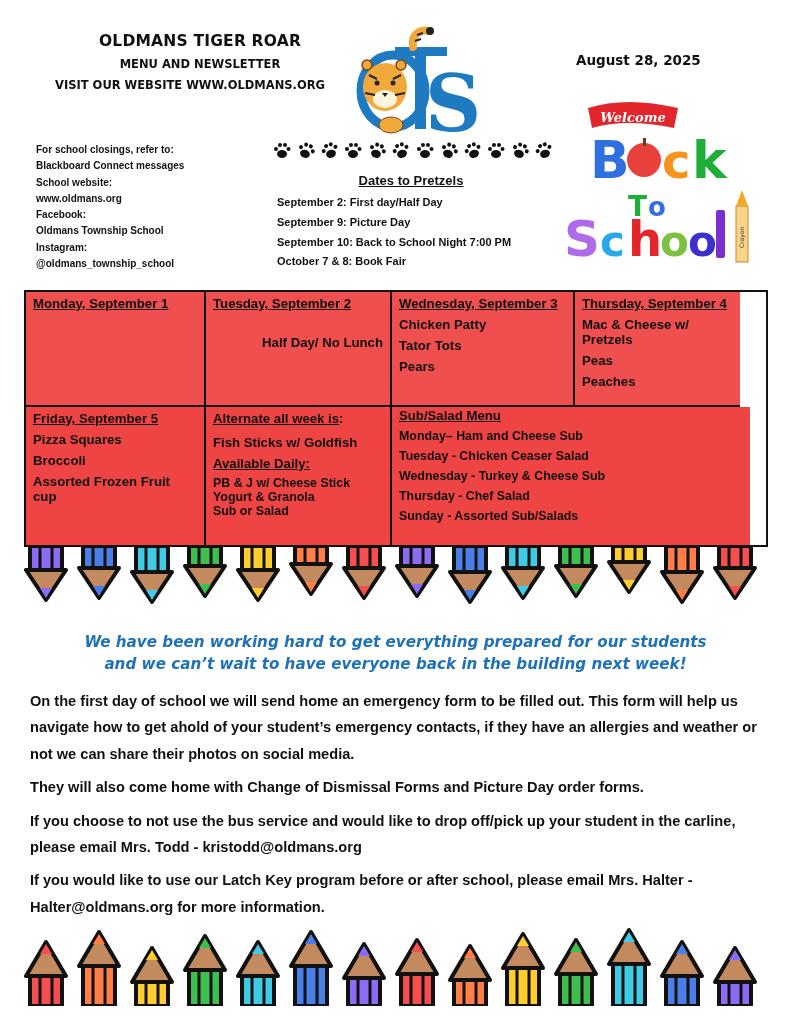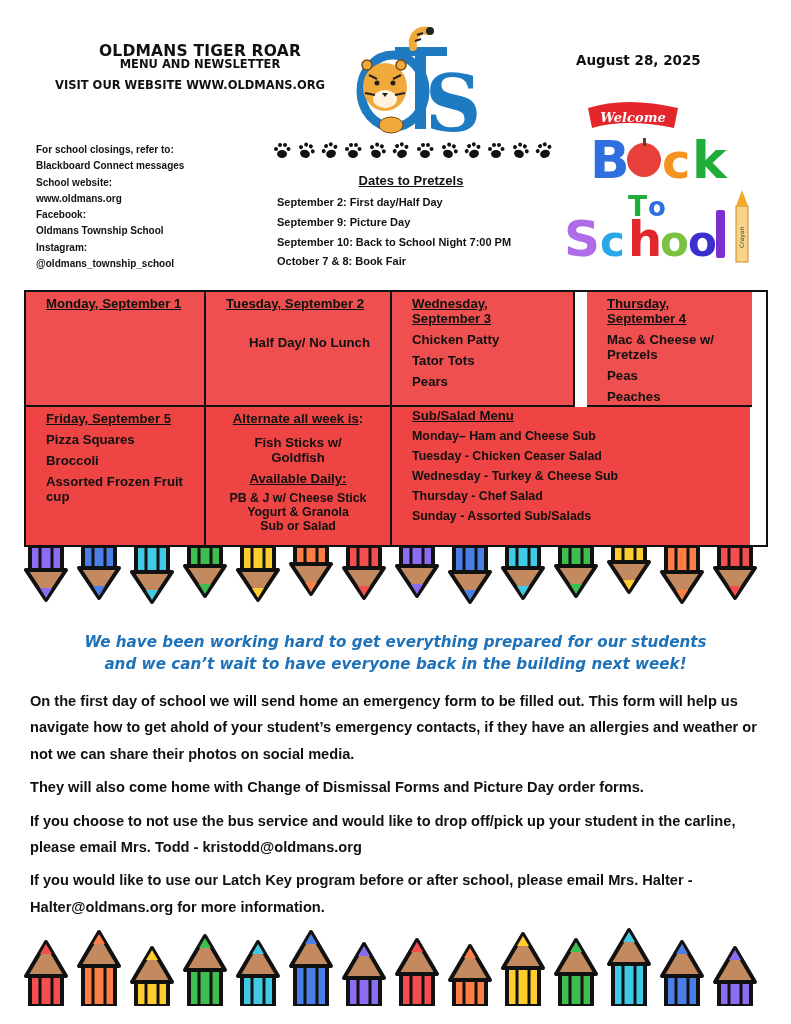--- a/index.html
+++ b/index.html
@@ -2,21 +2,21 @@
 <html><head>
 <meta charset="utf-8">
 <style>
   * { box-sizing: border-box; margin: 0; padding: 0; }
   html, body { width: 791px; height: 1024px; background: #ffffff; overflow: hidden; }
   body { position: relative; font-family: "DejaVu Sans", sans-serif; color: #111; }
 
   .abs { position: absolute; }
 
   
-  .title { left: 0; width: 400px; top: 42px; text-align: center; font-size: 15.5px; font-weight: bold; letter-spacing: 0.2px; }
+  .title { left: 0; width: 400px; top: 32px; text-align: center; font-size: 15.5px; font-weight: bold; letter-spacing: 0.2px; }
   .subtitle { left: 0; width: 400px; top: 57px; text-align: center; font-size: 11.5px; font-weight: bold; }
   .website { left: 0; width: 380px; top: 78px; text-align: center; font-size: 11.5px; font-weight: bold; }
   .date { left: 576px; top: 52px; font-size: 13.5px; font-weight: bold; }
 
   .contact { left: 36px; top: 142px; font-family: "Liberation Sans", sans-serif; font-weight: bold; font-size: 10px; line-height: 16.3px; }
 
   
   .logo { left: 355px; top: 25px; width: 130px; height: 112px; }
 
   
@@ -24,21 +24,21 @@
   .paw { width: 20px; height: 20px; }
 
   .dates-title { left: 262px; width: 298px; top: 173px; text-align: center; font-family: "Liberation Sans", sans-serif; font-weight: bold; font-size: 13px; text-decoration: underline; }
   .dates-list { left: 277px; top: 193px; font-family: "Liberation Sans", sans-serif; font-weight: bold; font-size: 11px; line-height: 19.8px; }
 
   
   .bts { left: 560px; top: 98px; width: 200px; height: 180px; }
 
   
   .menu { left: 24px; top: 290px; width: 744px; height: 257px; border: 2px solid #111; }
-  .cell { position: absolute; border-right: 2px solid #111; border-bottom: 2px solid #111; font-family: "Liberation Sans", sans-serif; font-weight: bold; font-size: 13.2px; padding: 4px 20px; }
+  .cell { position: absolute; border-right: 2px solid #111; border-bottom: 2px solid #111; font-family: "Liberation Sans", sans-serif; font-weight: bold; font-size: 13.2px; padding: 4px 7px; }
   .red { background: #EF4F4F; }
   .blue { background: #ef4444; }
   .cell .hd { text-decoration: underline; display: block; }
   .cell .ln { display: block; margin-top: 6px; }
   .cell.sm .ln { font-size: 12.4px; }
 
   
   .pencils-top { left: 24px; top: 546px; width: 744px; height: 80px; }
   .pencils-bot { left: 24px; top: 918px; width: 744px; height: 88px; }
 
@@ -243,34 +243,34 @@
   <div class="cell red" style="left:180px;top:0;width:186px;height:115px;">
     <span class="hd">Tuesday, September 2</span>
     <span class="ln" style="text-align:right;margin-top:24px;">Half Day/ No Lunch</span>
   </div>
   <div class="cell red" style="left:366px;top:0;width:183px;height:115px;">
     <span class="hd">Wednesday, September 3</span>
     <span class="ln">Chicken Patty</span>
     <span class="ln">Tator Tots</span>
     <span class="ln">Pears</span>
   </div>
-  <div class="cell red" style="left:549px;top:0;width:165px;height:115px;border-right:none;margin-left:12px;">
+  <div class="cell red" style="left:549px;top:0;width:165px;height:115px;border-right:none;">
     <span class="hd">Thursday, September 4</span>
     <span class="ln">Mac &amp; Cheese w/ Pretzels</span>
     <span class="ln">Peas</span>
     <span class="ln">Peaches</span>
   </div>
 
   <div class="cell blue" style="left:0;top:115px;width:180px;height:138px;border-bottom:none;">
     <span class="hd">Friday, September 5</span>
     <span class="ln">Pizza Squares</span>
     <span class="ln">Broccoli</span>
     <span class="ln">Assorted Frozen Fruit cup</span>
   </div>
-  <div class="cell blue" style="left:180px;top:115px;width:186px;height:138px;border-bottom:none;text-align:center;">
+  <div class="cell blue" style="left:180px;top:115px;width:186px;height:138px;border-bottom:none;">
     <span class="hd" style="display:inline;">Alternate all week is</span><span>:</span>
     <span class="ln" style="margin-top:9px;">Fish Sticks w/ Goldfish</span>
     <span class="hd" style="margin-top:6px;">Available Daily:</span>
     <span class="ln" style="margin-top:5px;font-size:12.4px;">PB &amp; J w/ Cheese Stick</span>
     <span class="ln" style="margin-top:0;font-size:12.4px;">Yogurt &amp; Granola</span>
     <span class="ln" style="margin-top:0;font-size:12.4px;">Sub or Salad</span>
   </div>
   <div class="cell blue sm" style="left:366px;top:115px;width:358px;height:138px;border-right:none;border-bottom:none;padding-top:1px;">
     <span class="hd">Sub/Salad Menu</span>
     <span class="ln">Monday– Ham and Cheese Sub</span>

